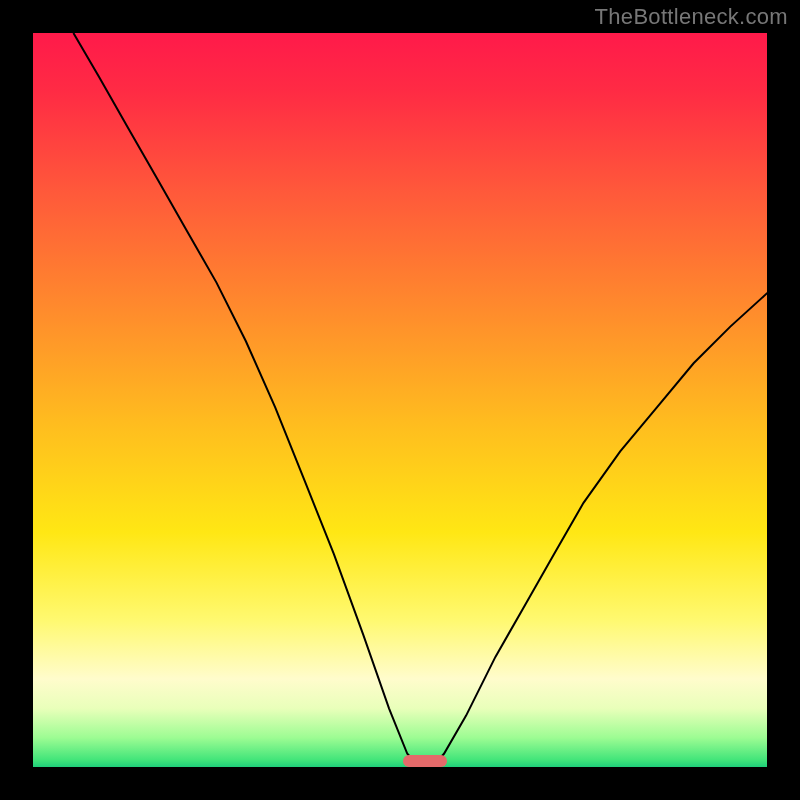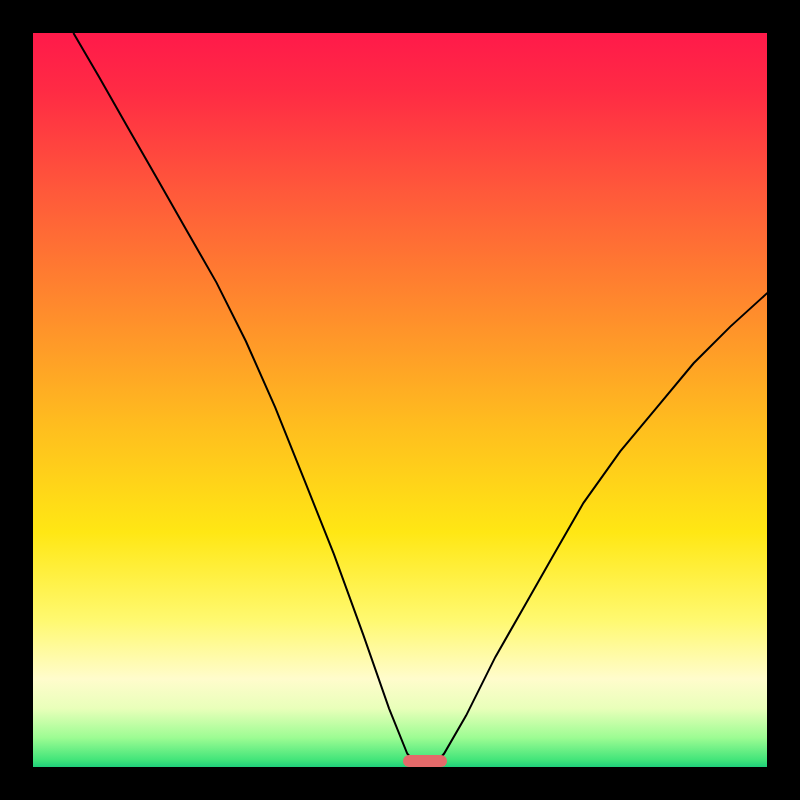--- a/index.html
+++ b/index.html
@@ -67,20 +67,21 @@
     position: absolute;
     background: #e46a6a;
     border-radius: 999px;
   }
 </style>
 </head>
 <body>
 
 <div class="frame">
 
+  <div class="watermark">TheBottleneck.com</div>
 
   <div class="plot-area">
     <div class="gradient"></div>
 
     <svg class="curve-svg" viewBox="0 0 734 734" preserveAspectRatio="none">
       <path id="curve-path" d="M40.4 0.0 L66.1 44.0 L95.4 95.4 L124.8 146.8 L154.1 198.2 L183.5 249.6 L212.9 308.3 L242.2 374.3 L271.6 447.7 L300.9 521.1 L330.3 601.9 L356.0 675.3 L374.3 720.8 L385.4 732.5 L400.0 732.5 L411.0 720.8 L433.1 682.6 L462.4 623.9 L491.8 572.5 L521.1 521.1 L550.5 469.8 L587.2 418.4 L623.9 374.3 L660.6 330.3 L697.3 293.6 L737.7 256.9" fill="none" stroke-width="2" stroke="#000000"></path>
     </svg>
 
     <div class="marker" style="left: 370px; top: 722px; width: 44px; height: 12px; background: rgb(228, 106, 106);"></div>
   </div>

